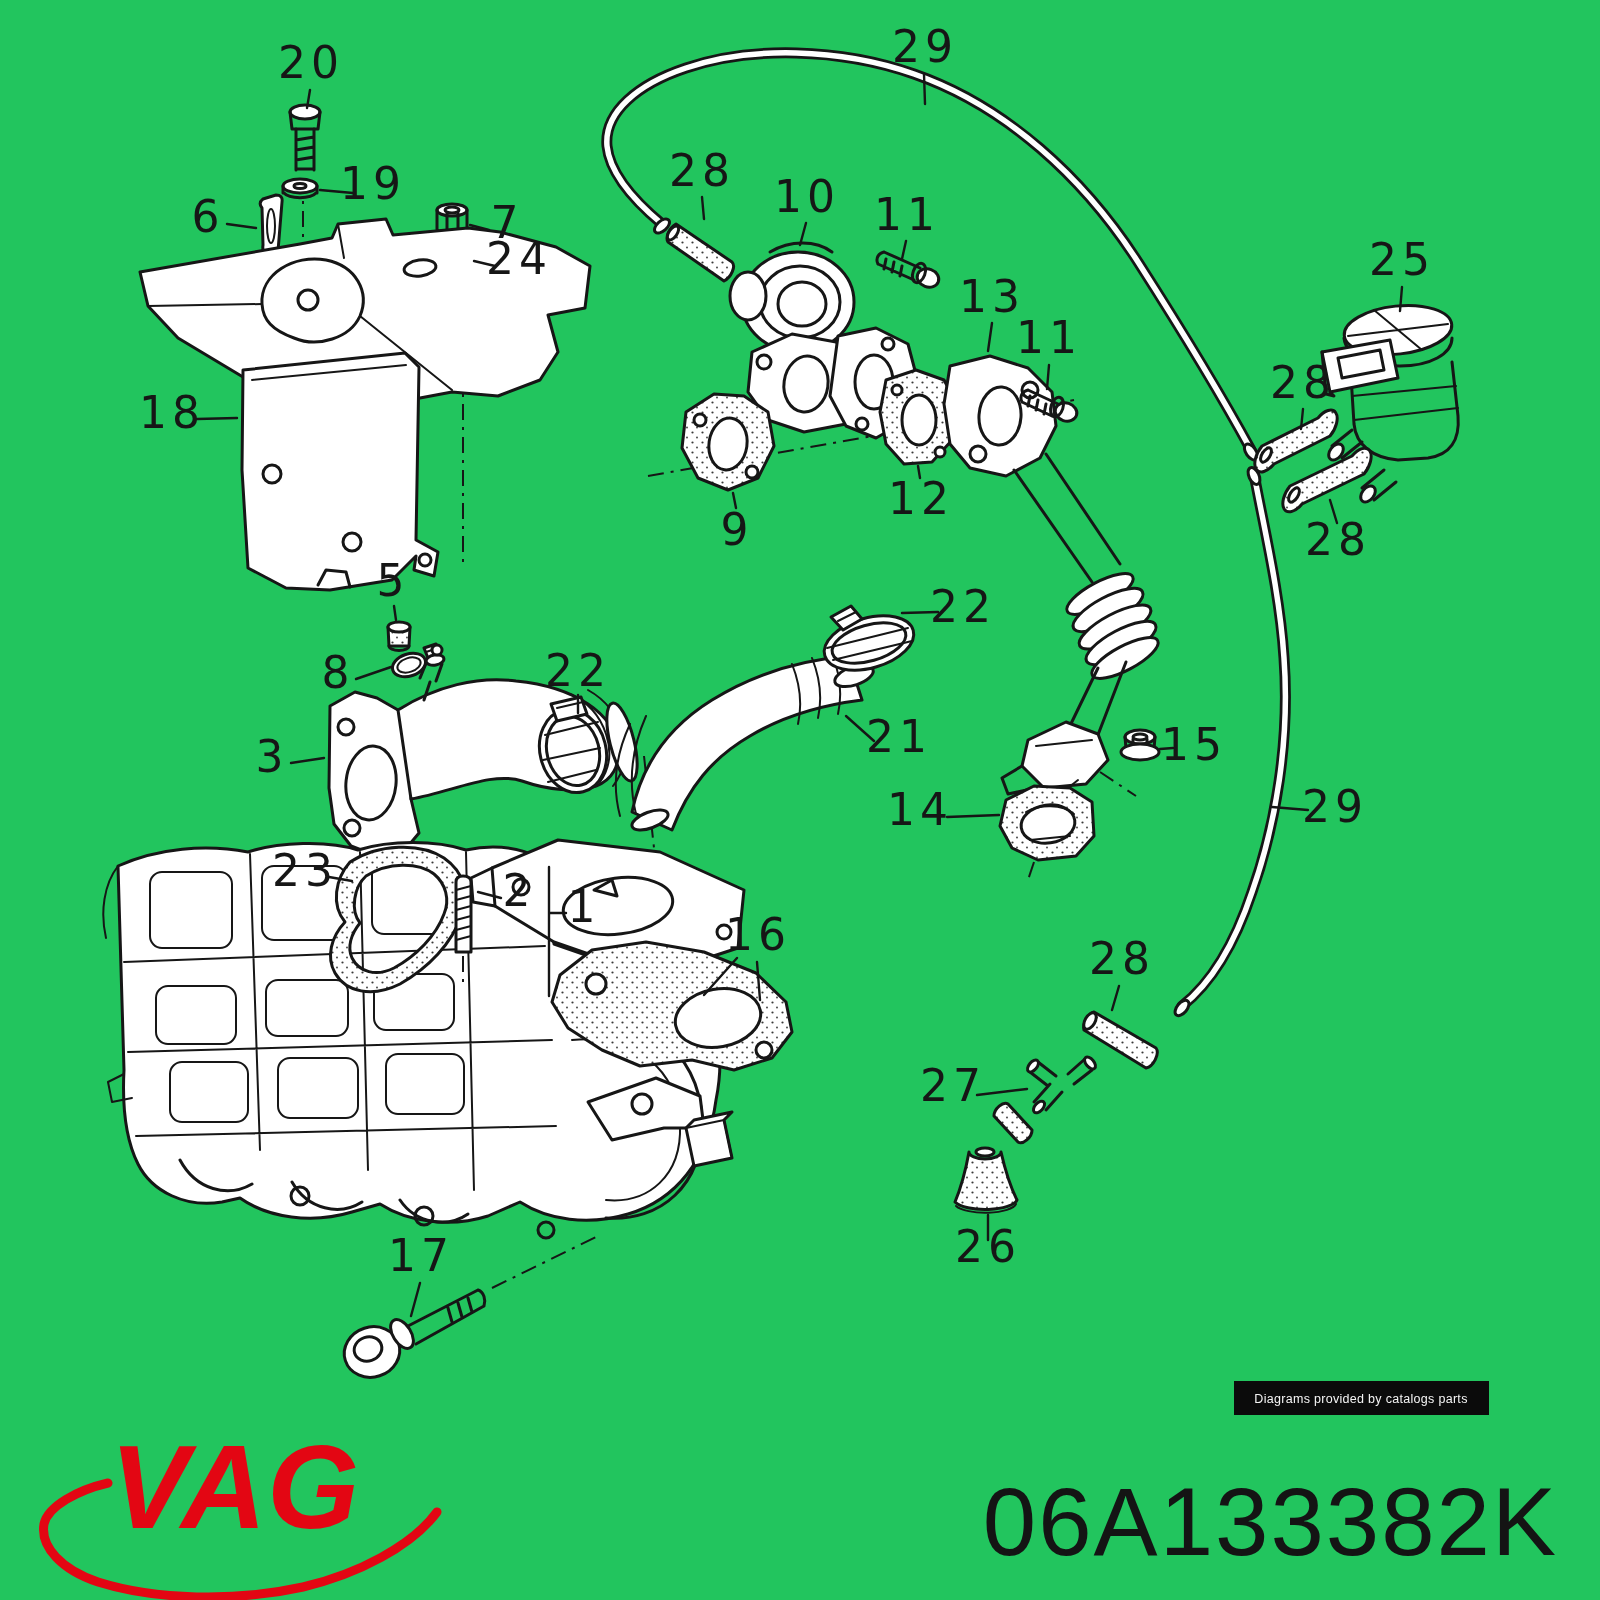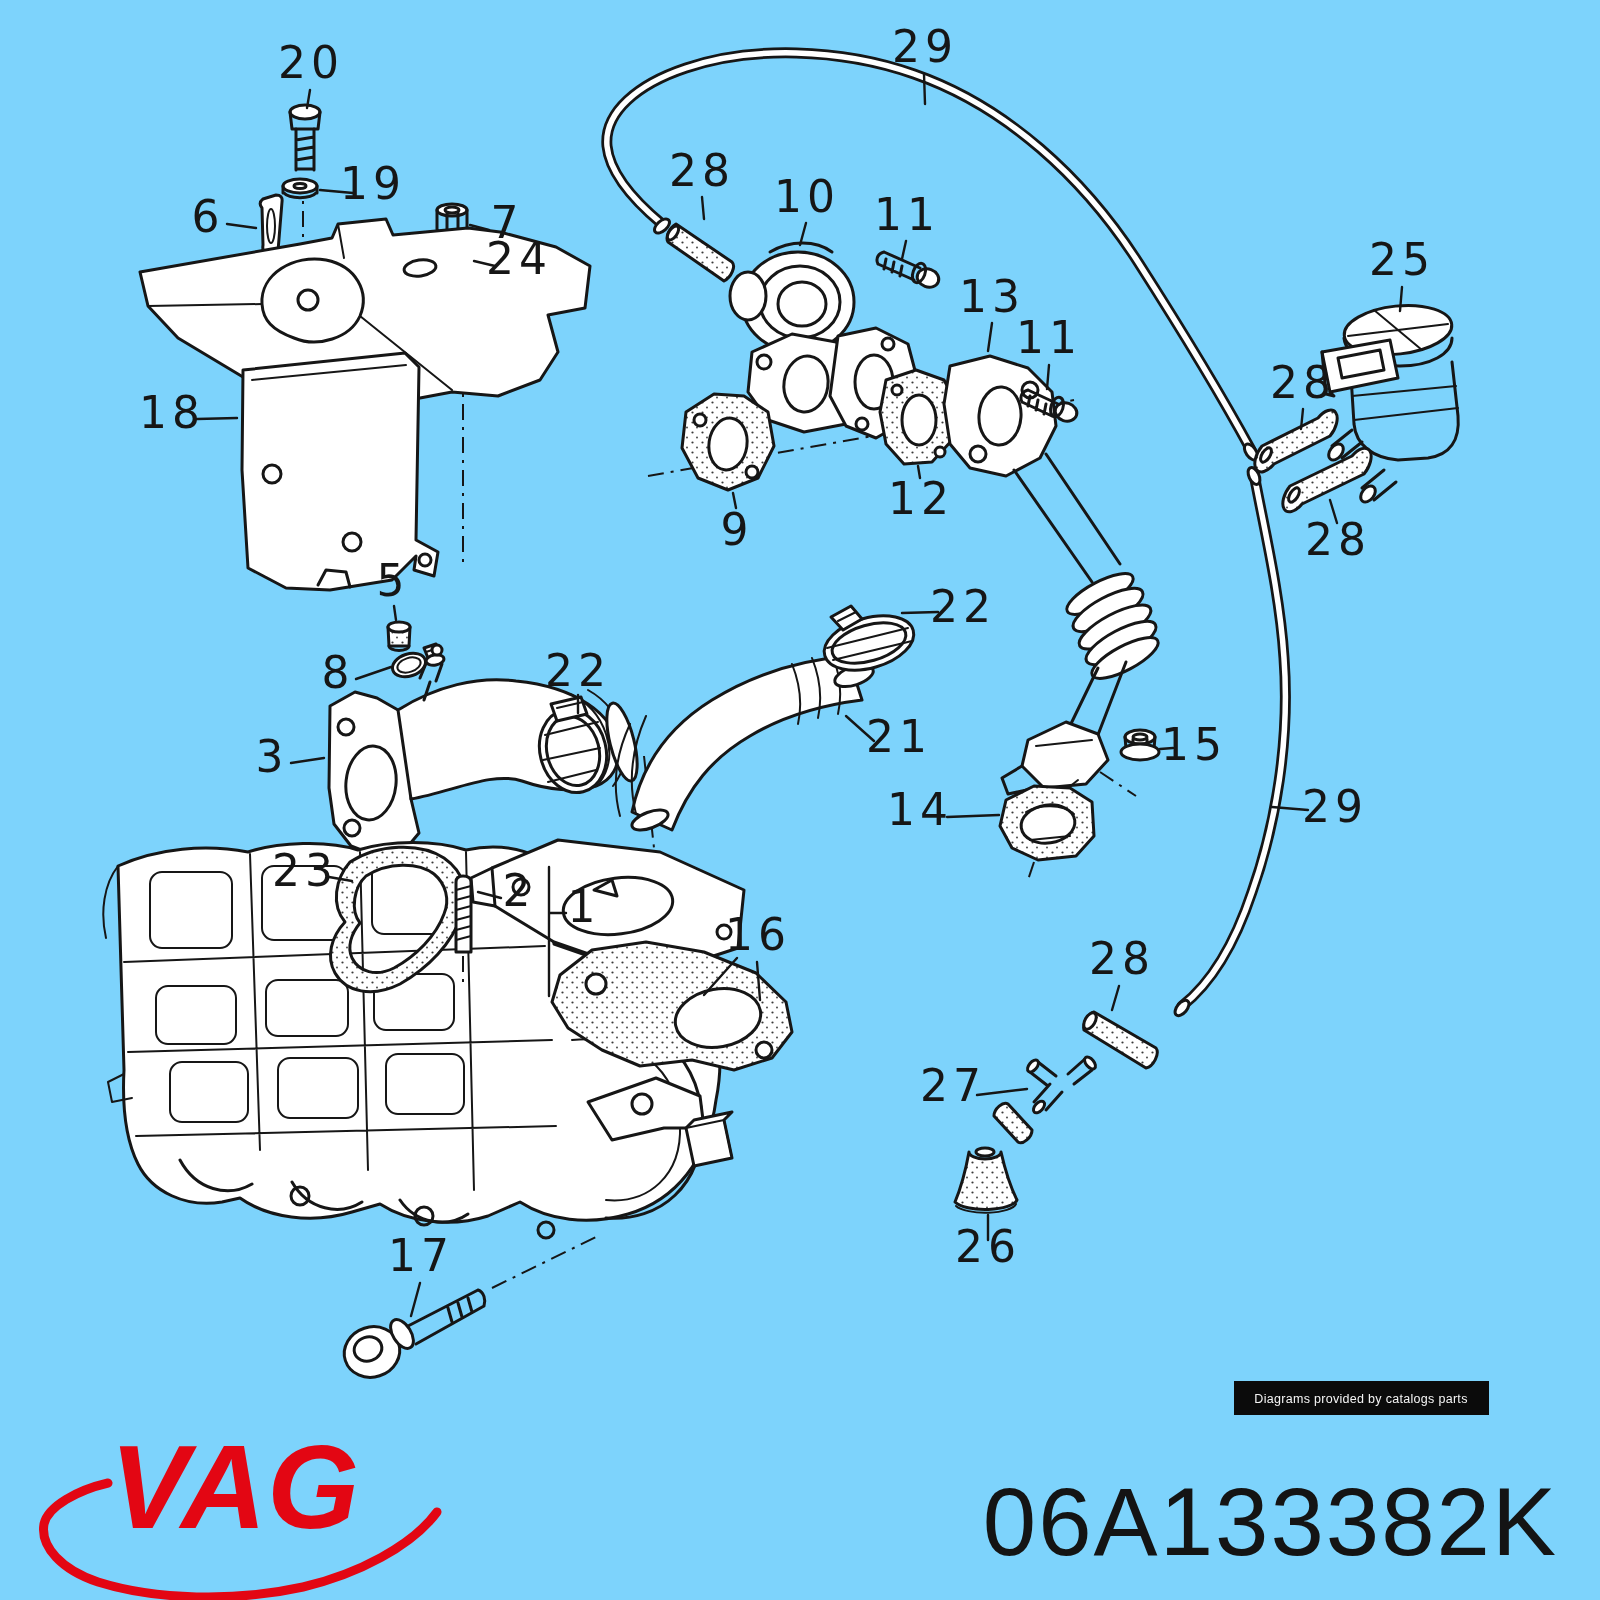--- a/index.html
+++ b/index.html
@@ -1,16 +1,16 @@
 <!DOCTYPE html>
 <html><head>
 <meta charset="utf-8">
 <style>
   html,body{margin:0;padding:0;background:#ffffff;}
-  .stage{position:relative;width:1600px;height:1600px;background:#7dd3fc;overflow:hidden;
+  .stage{position:relative;width:1600px;height:1600px;background:#22c55e;overflow:hidden;
          font-family:"Liberation Sans",sans-serif;}
   .stage svg{position:absolute;left:0;top:0;}
   
   .ln{fill:none;stroke:#161616;stroke-width:3;stroke-linecap:round;stroke-linejoin:round;}
   .lnw{fill:#ffffff;stroke:#161616;stroke-width:3;stroke-linejoin:round;}
   .stp{fill:url(#stip);stroke:#161616;stroke-width:3;stroke-linejoin:round;}
   .thin{stroke-width:2;}
   .ld{fill:none;stroke:#161616;stroke-width:2.4;stroke-linecap:round;}
   .dd{fill:none;stroke:#161616;stroke-width:2;stroke-dasharray:16 7 3 7;}
   .hx{fill:none;stroke:#161616;stroke-width:11;stroke-linecap:round;}

